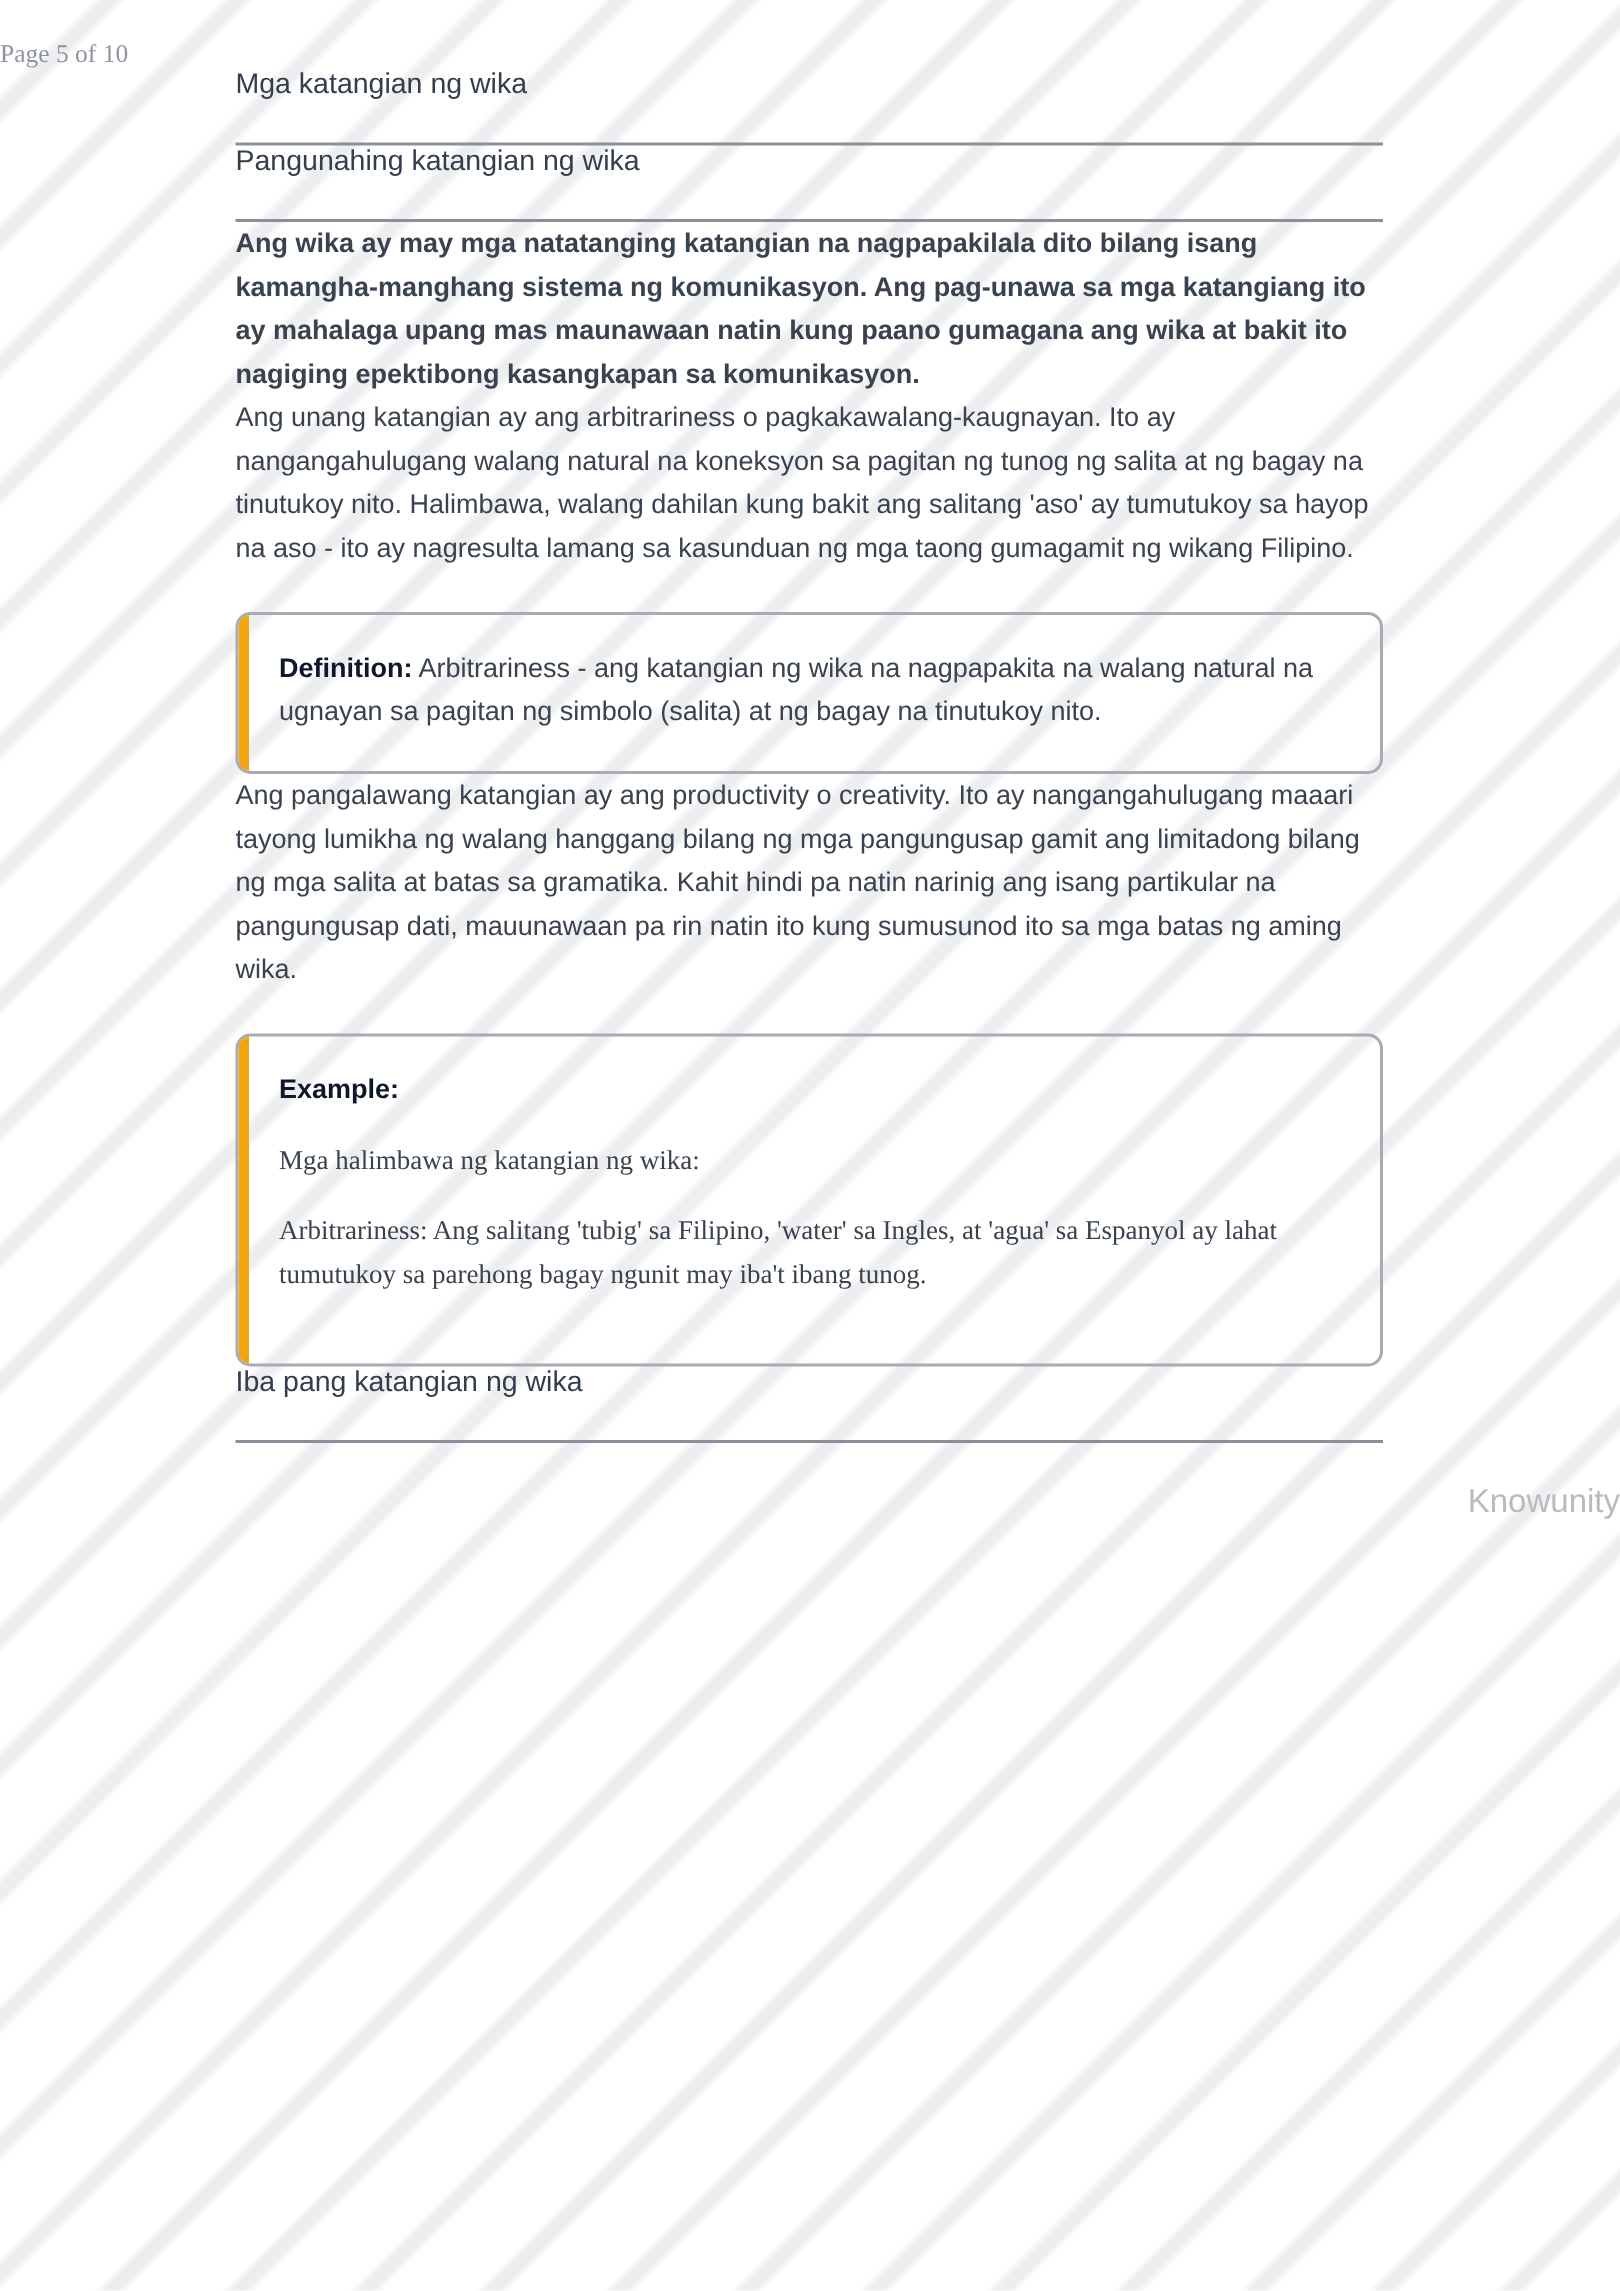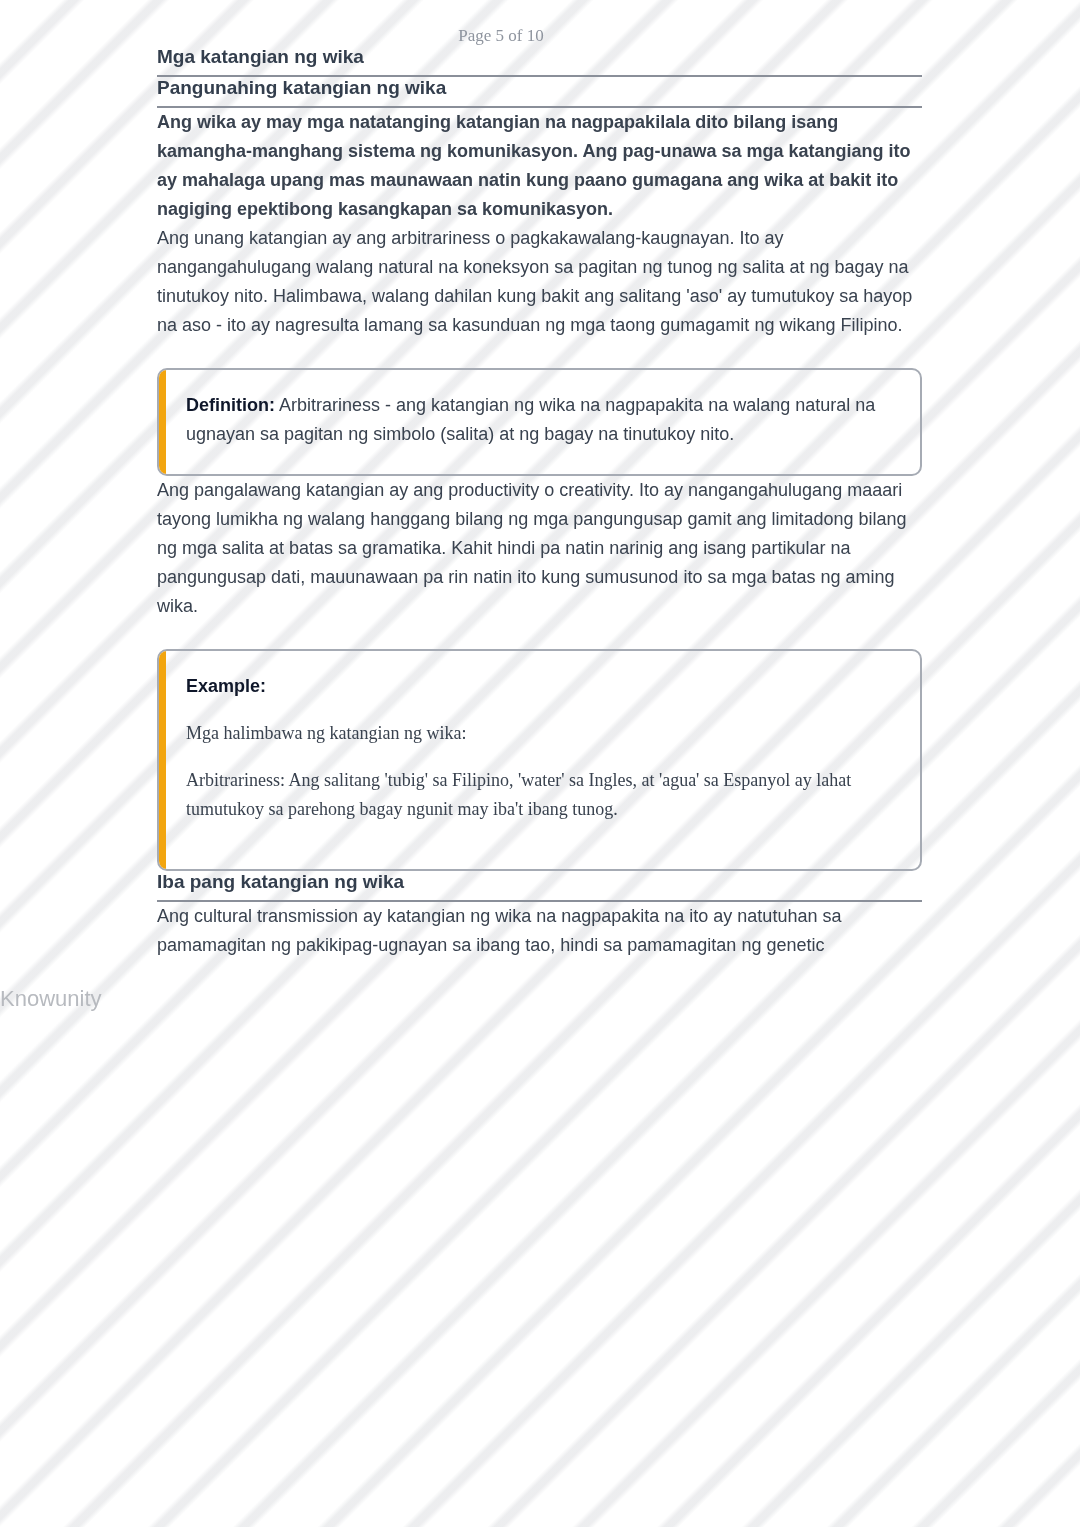--- a/index.html
+++ b/index.html
@@ -15,38 +15,38 @@
       repeating-linear-gradient(135deg,
         rgba(0,0,0,0) 0px,
         rgba(0,0,0,0) 44px,
         rgba(203,205,210,0.35) 49px,
         rgba(203,205,210,0.35) 55px,
         rgba(0,0,0,0) 60px),
       #ffffff;
   }
 
   .page-number {
-    text-align: center;
+    text-align: left;
     padding: 26px 78px 0 0;
     font-family: "Liberation Serif", "DejaVu Serif", serif;
     font-size: 17px;
     color: #8e949e;
   }
 
   .content {
     width: 765px;
     margin-left: 157px;
   }
 
   h2.rule-heading {
     font-size: 19px;
-    font-weight: 700;
+    font-weight: 400;
     color: #333E4D;
     line-height: 22px;
-    padding-bottom: 7px;
+    padding-bottom: 27px;
     border-bottom: 2px solid #8a8f99;
     margin: 0;
   }
 
   p.body-text {
     font-size: 18px;
     line-height: 29px;
     margin: 0;
   }
 
@@ -73,21 +73,21 @@
     top: 0;
     bottom: 0;
     width: 7px;
     background: #F2A50F;
   }
   .callout p.body-text + p.body-text { margin-top: 18px; font-family: Liberation Serif, serif; }
   .bold-lead { font-weight: 700; color: #0f172a; }
 
   .footer-brand {
     margin-top: 26px;
-    text-align: left;
+    text-align: right;
     font-size: 22px;
     color: #b7babf;
   }
 </style>
 </head>
 <body>
 
 <div class="page">
 
   <div class="page-number">Page 5 of 10</div>
@@ -114,19 +114,18 @@
 
     <div class="callout example-box mt-28">
       <div class="accent-bar"></div>
       <p class="body-text bold-lead">Example:</p>
       <p class="body-text">Mga halimbawa ng katangian ng wika:</p>
       <p class="body-text">Arbitrariness: Ang salitang 'tubig' sa Filipino, 'water' sa Ingles, at 'agua' sa Espanyol ay lahat tumutukoy sa parehong bagay ngunit may iba't ibang tunog.</p>
     </div>
 
     <h2 class="rule-heading mt-36">Iba pang katangian ng wika</h2>
 
-    <p class="body-text mt-33">Ang cultural transmission ay katangian ng wika na nagpapakita na ito ay natutuhan sa pamamagitan ng pakikipag-ugnayan sa ibang tao, hindi sa pamamagitan ng genetic</p>
 
   </div>
 
   <div class="footer-brand">Knowunity</div>
 
 </div>
 
 </body></html>

